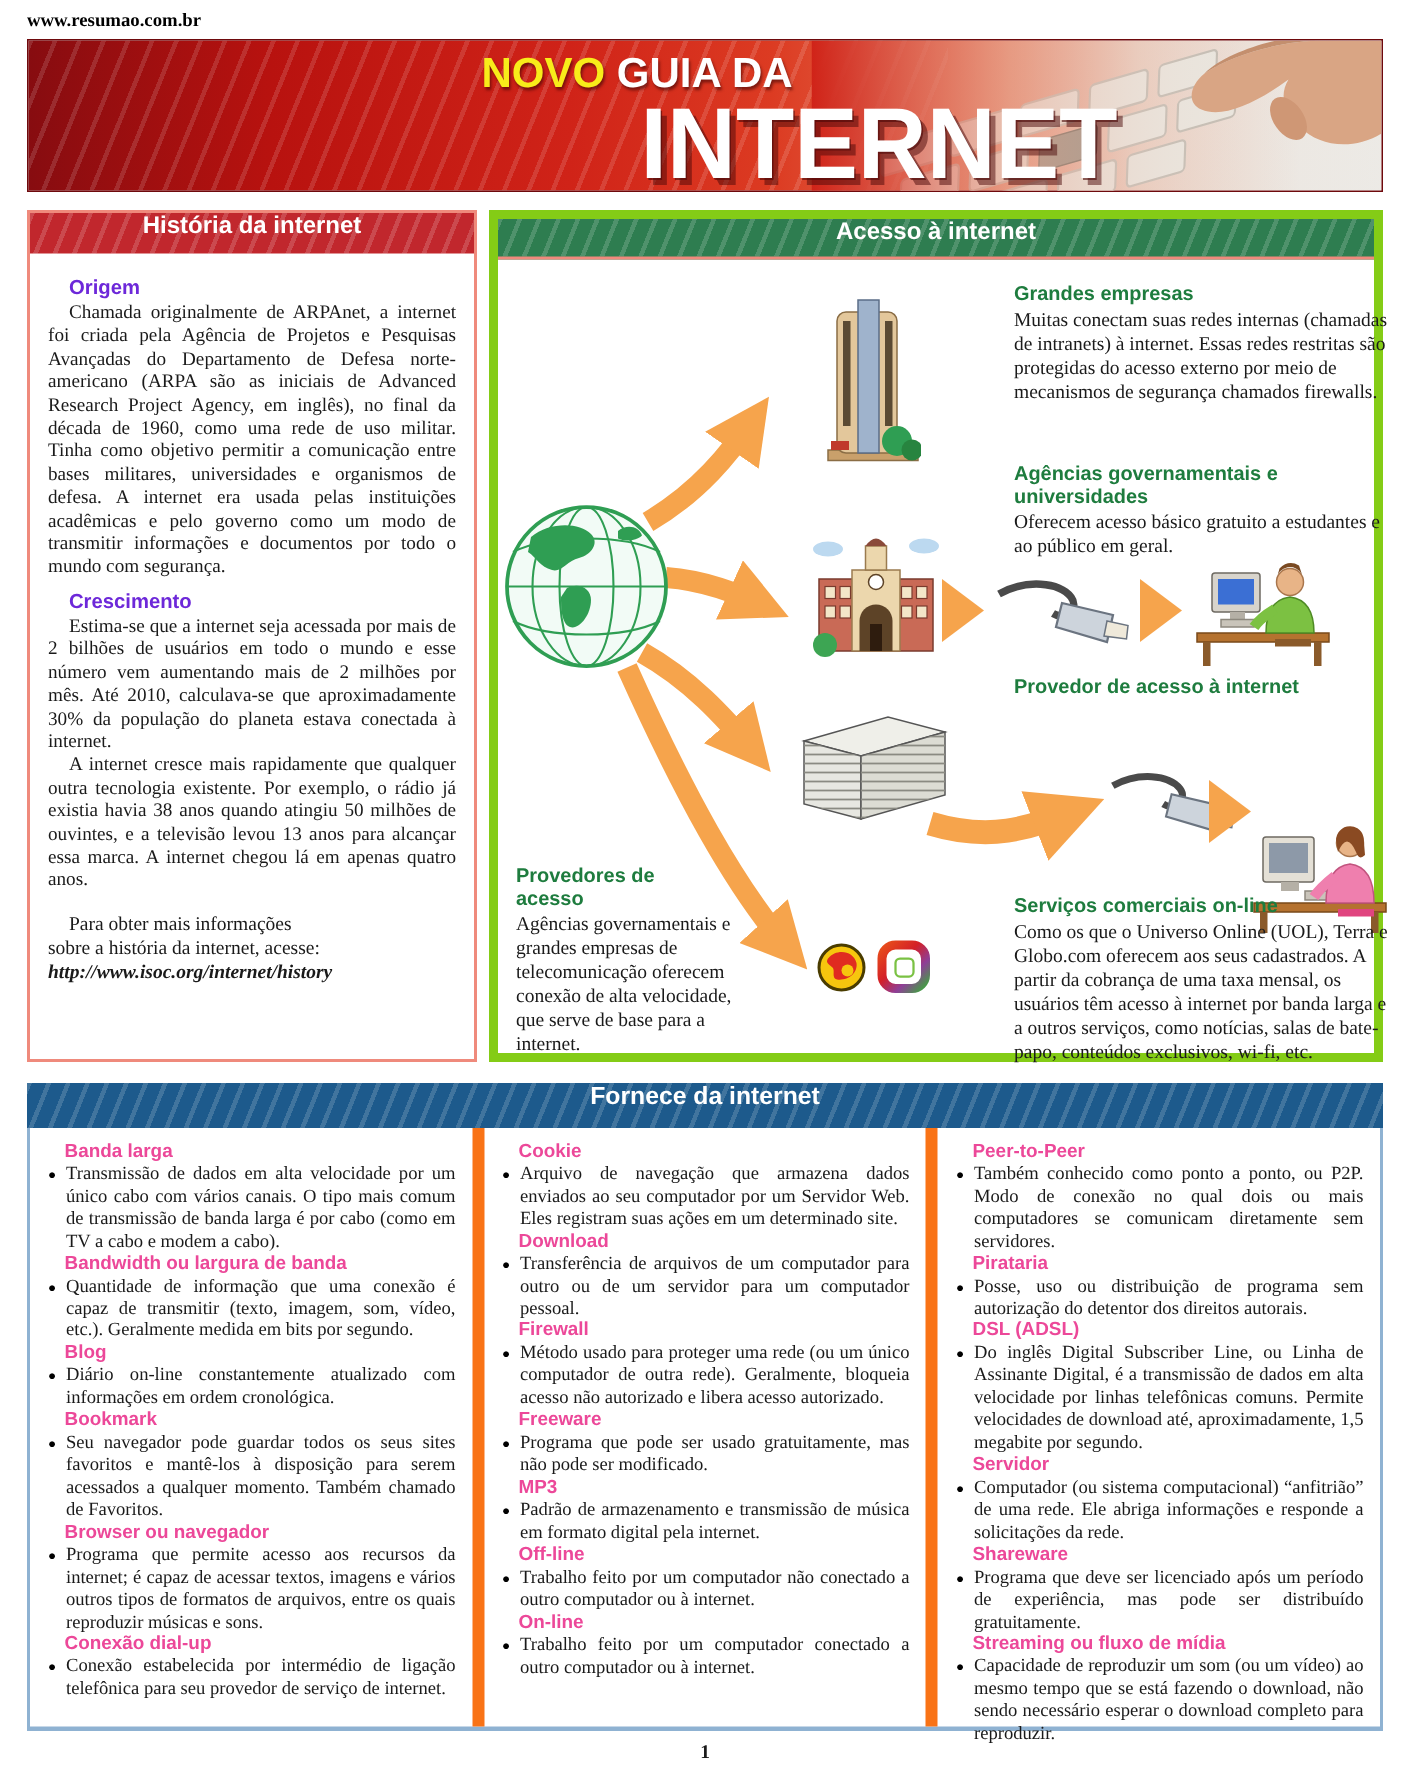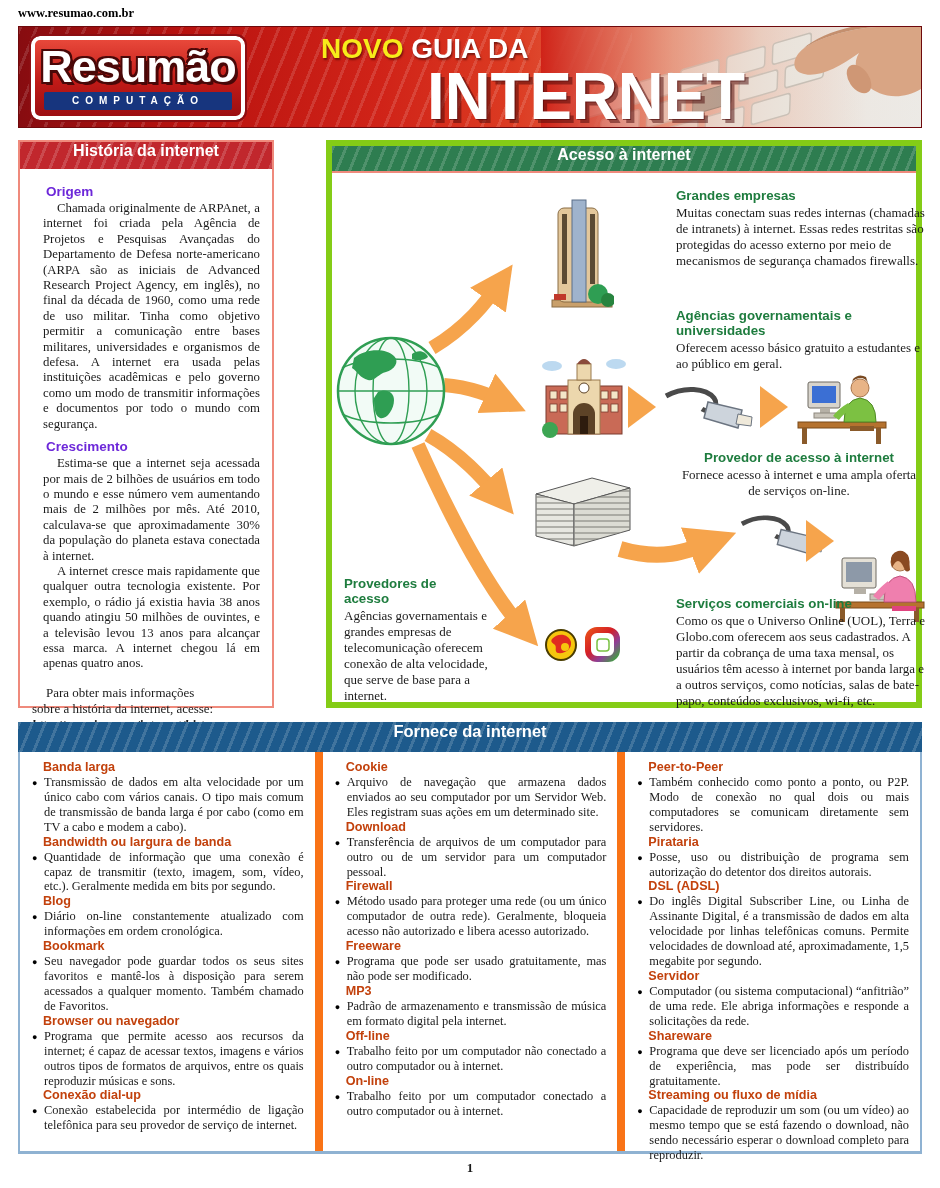--- a/index.html
+++ b/index.html
@@ -28,33 +28,33 @@
 
   .novo-line { position:absolute; left:302px; top:6px; font:bold 28px "Liberation Sans", sans-serif;
           text-shadow:1px 2px 2px rgba(60,5,5,.6); white-space:nowrap; }
   .novo-line .novo { color:#f8ec1a; }
   .novo-line .guia { color:#fff; }
   .internet-title { position:absolute; left:408px; top:30px; font:bold 60px "Liberation Sans", sans-serif;
           color:#fff; letter-spacing:0; transform:scale(1.06,1.12); transform-origin:left top;
           text-shadow:4px 4px 0 rgba(74,8,8,.5), 1px 1px 0 rgba(74,8,8,.6); white-space:nowrap; }
 
   
-  .panel-hist { position:absolute; left:18px; top:140px; width:256px; height:568px;
+  .panel-hist { position:absolute; left:18px; top:140px; width:300px; height:568px;
                 border:2px solid #ef8a7c; background:#fff; }
   .panel-acc  { position:absolute; left:326px; top:140px; width:596px; height:568px;
                 border:6px solid #84cc16; background:#fff; }
   .hdr { height:27px; color:#fff; text-align:center; line-height:27px;
          font:bold 16px "Liberation Sans", sans-serif;
          background-image:repeating-linear-gradient(112deg, rgba(255,255,255,.16) 0 3px, rgba(255,255,255,0) 3px 12px); }
   .hdr-red   { background-color:#c1272d; }
   .hdr-green { background-color:#2e7d50; border-bottom:2px solid #ef8a7c; }
 
   .hist-content { padding:8px 12px 0; }
   .h-red { color:#6d28d9; font:bold 13.5px "Liberation Sans", sans-serif; margin:7px 0 2px 14px; }
-  .para { font:12.8px/15.4px "Liberation Serif", serif; text-align:justify; text-indent:14px;margin-left:11px; }
+  .para { font:12.8px/15.4px "Liberation Serif", serif; text-align:justify; text-indent:14px; }
   .hist-footer { margin-top:13px; font:13px/16.2px "Liberation Serif", serif; }
   .hist-footer .f1 { text-indent:14px; }
   .hist-link { font:bold italic 13px/16.2px "Liberation Serif", serif; }
 
   
   .acc-block { position:absolute; }
   .g-head { color:#1e7c3e; font:bold 13.3px/15px "Liberation Sans", sans-serif; margin-bottom:2px; }
   .a-text { font:13px/16px "Liberation Serif", serif; }
   .arrows-svg { position:absolute; left:0; top:27px; width:596px; height:541px; pointer-events:none; }
   .illus { position:absolute; }
@@ -62,21 +62,21 @@
          border-top:21px solid transparent; border-bottom:21px solid transparent; }
 
   
   .termos-hdr { position:absolute; left:18px; top:722px; width:904px; height:30px; background-color:#1d5a8c;
         background-image:repeating-linear-gradient(112deg, rgba(255,255,255,.16) 0 3px, rgba(255,255,255,0) 3px 12px);
         color:#fff; text-align:center; line-height:30px; font:bold 16.5px "Liberation Sans", sans-serif; }
   .termos-body { position:absolute; left:18px; top:752px; width:904px; height:402px; display:flex;
         border-left:2px solid #8fb2d2; border-right:2px solid #8fb2d2; border-bottom:3px solid #8fb2d2; background:#fff; }
   .tcol { flex:1 1 0; padding:8px 11px 0; }
   .tcol + .tcol { border-left:8px solid #f97316; }
-  .term-name { color:#c2410c; font:bold 12.6px/15px "Liberation Sans", sans-serif;padding-left:12px; }
+  .term-name { color:#ec4899; font:bold 12.6px/15px "Liberation Sans", sans-serif;padding-left:12px; }
   .term-def { position:relative; font:12.4px/14.9px "Liberation Serif", serif; text-align:justify; padding-left:13px; }
   .bullet { position:absolute; left:1px; top:1px; font-size:9px; line-height:14px; color:#000; }
 
   .pageno { position:absolute; left:0; top:1160px; width:940px; text-align:center;
             font:bold 13px "Liberation Serif", serif; }
 </style>
 </head>
 <body>
 
 <div class="page">
@@ -113,24 +113,20 @@
         <rect x="170" y="56" width="40" height="20" rx="3" transform="skewX(-18)" fill="#948a7c" stroke="#6e6558"></rect>
       </g>
       <rect x="0" y="0" width="380" height="102" fill="url(#kbfade)"></rect>
       <g>
         <path d="M380,0 L380,62 C360,74 338,70 326,58 C314,46 312,36 318,26 C296,42 274,52 260,46 C250,42 252,30 262,22 C282,8 318,0 340,0 Z" fill="#d9a584"></path>
         <path d="M262,22 C282,8 318,0 340,0 L310,0 C292,4 272,12 262,22 Z" fill="#c48f6e"></path>
         <ellipse cx="318" cy="52" rx="10" ry="16" fill="#cf9775" transform="rotate(-35 318 52)"></ellipse>
       </g>
     </svg>
 
-    <div class="logo">
-      <div class="logo-name">Resumão</div>
-      <div class="logo-sub">COMPUTAÇÃO</div>
-    </div>
 
     <div class="novo-line"><span class="novo">NOVO </span><span class="guia">GUIA DA</span></div>
     <div class="internet-title">INTERNET</div>
   </div>
 
   <div class="panel-hist">
     <div class="hdr hdr-red">História da internet</div>
     <div class="hist-content">
       <div class="h-red">Origem</div>
       <div class="para">Chamada originalmente de ARPAnet, a internet foi criada pela Agência de Projetos e Pesquisas Avançadas do Departamento de Defesa norte-americano (ARPA são as iniciais de Advanced Research Project Agency, em inglês), no final da década de 1960, como uma rede de uso militar. Tinha como objetivo permitir a comunicação entre bases militares, universidades e organismos de defesa. A internet era usada pelas instituições acadêmicas e pelo governo como um modo de transmitir informações e documentos por todo o mundo com segurança.</div>
@@ -279,23 +275,22 @@
       <rect x="18" y="18" width="24" height="17" fill="#3b6fd4"></rect>
       <rect x="26" y="40" width="10" height="5" fill="#b5b0a6"></rect>
       <rect x="20" y="45" width="22" height="5" fill="#c9c4ba" stroke="#8d887e"></rect>
       <circle cx="66" cy="20" r="9" fill="#e8b487" stroke="#a9764d"></circle>
       <path d="M57,18 A9,9 0 0 1 74,15 L72,9 Q65,5 59,11 Z" fill="#7a4a22"></path>
       <path d="M50,54 Q50,32 66,30 Q82,32 82,54 Z" fill="#7cc142" stroke="#4e8a24"></path>
       <path d="M56,38 Q46,44 42,50" stroke="#7cc142" stroke-width="7" fill="none"></path>
       <rect x="56" y="58" width="24" height="5" fill="#8a5a2a"></rect>
     </svg>
 
-    <div class="acc-block" style="left:344px; top:304px; width:246px;text-align:center;">
+    <div class="acc-block" style="left:344px; top:304px; width:246px;">
       <div class="g-head">Provedor de acesso à internet</div>
-      <div class="a-text">Fornece acesso à internet e uma ampla oferta de serviços on-line.</div>
     </div>
 
     <svg class="illus" style="left:408px; top:366px;" width="84" height="48" viewBox="0 0 90 50">
       <path d="M2,12 C20,2 42,4 50,14 C56,22 46,30 38,25" stroke="#4a4a4a" stroke-width="5" fill="none"></path>
       <polygon points="44,18 78,26 74,44 40,34" fill="#cdd4dc" stroke="#6b7480" stroke-width="1.5"></polygon>
       <polygon points="74,30 88,33 87,42 72,40" fill="#efe9da" stroke="#6b7480"></polygon>
     </svg>
     <div class="tri" style="left:474px; top:374px;"></div>
     <svg class="illus" style="left:500px; top:398px;" width="96" height="80" viewBox="0 0 96 80">
       <rect x="4" y="58" width="88" height="6" fill="#b5722f" stroke="#7a4a1a"></rect>

